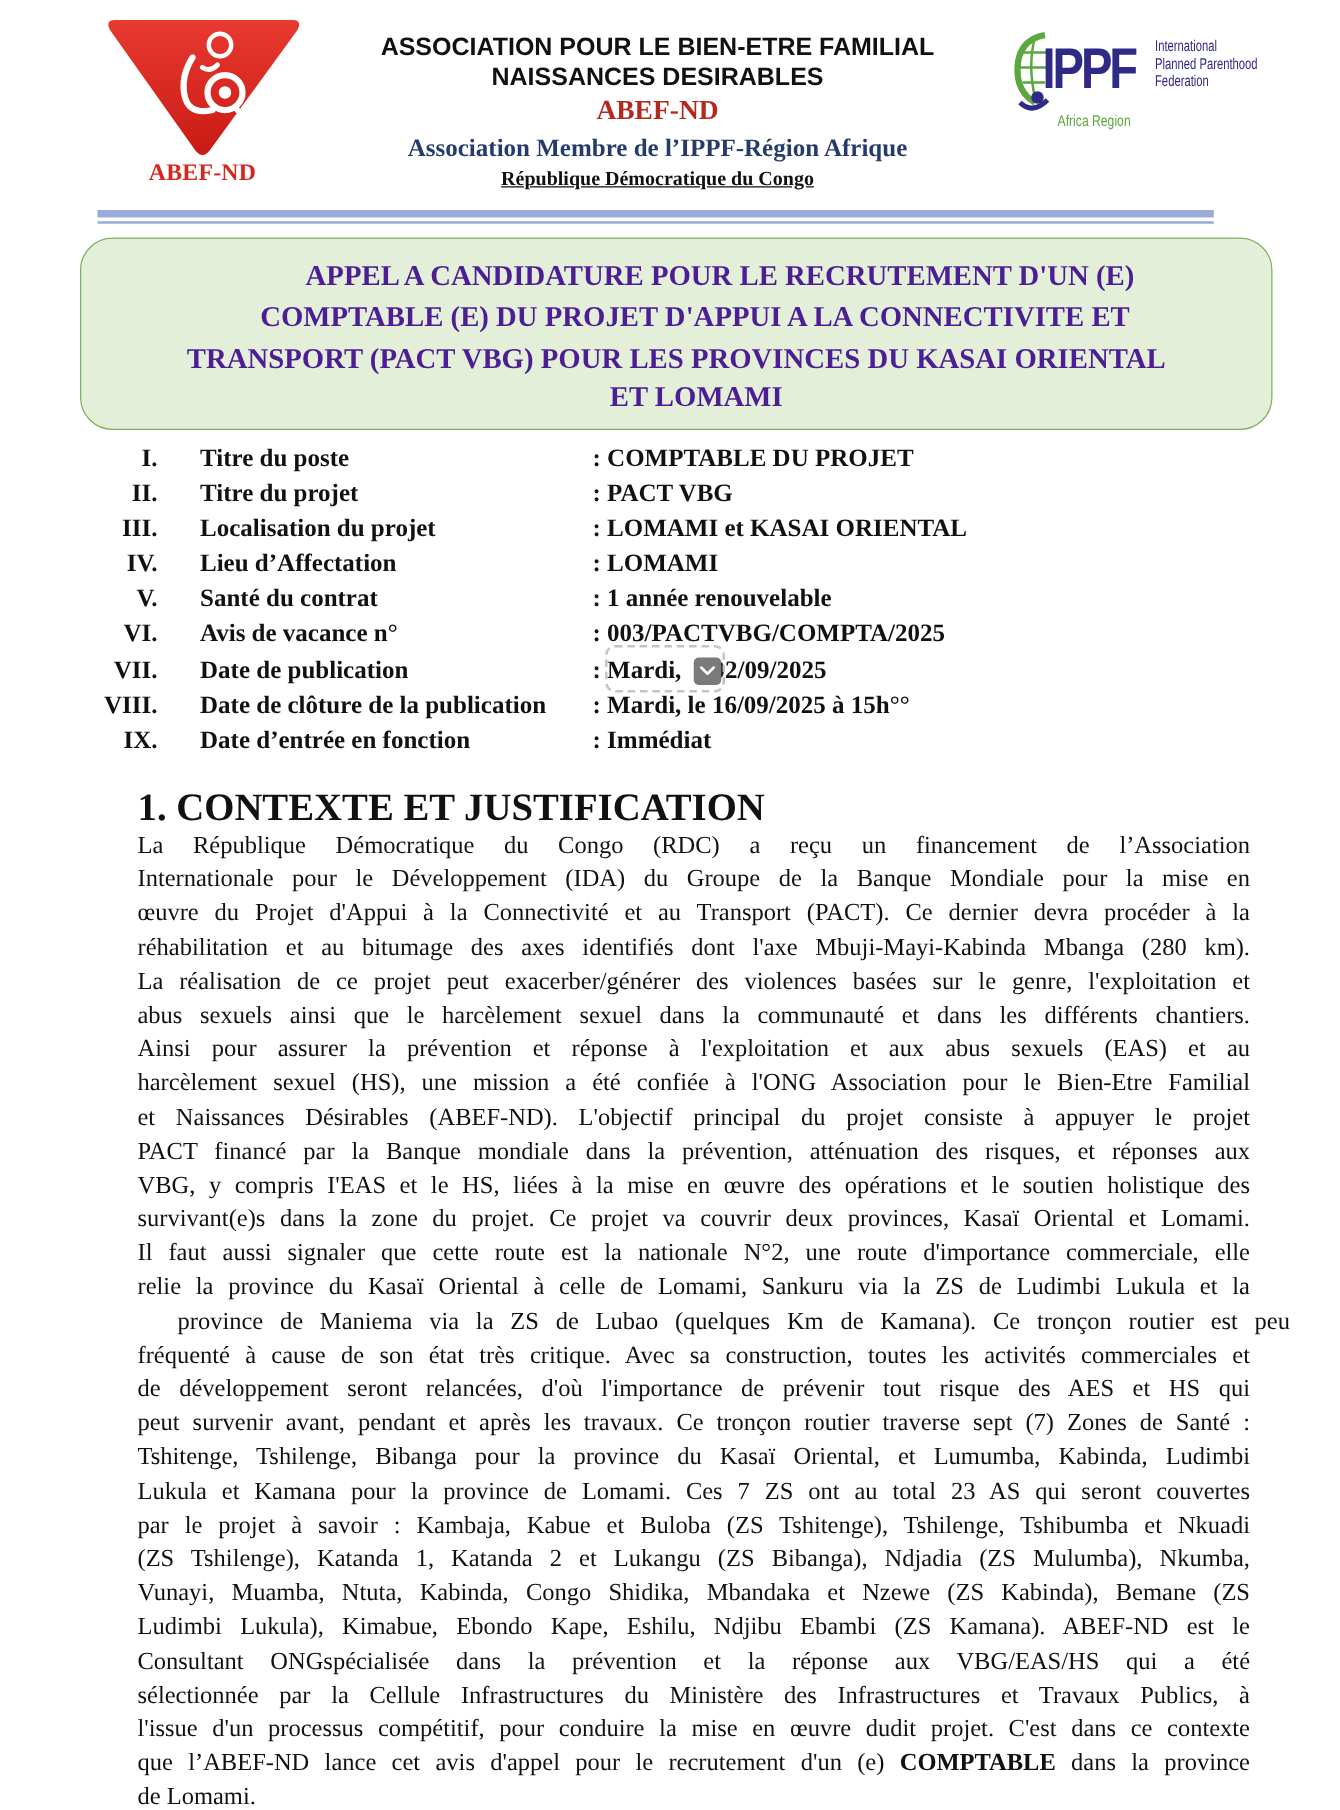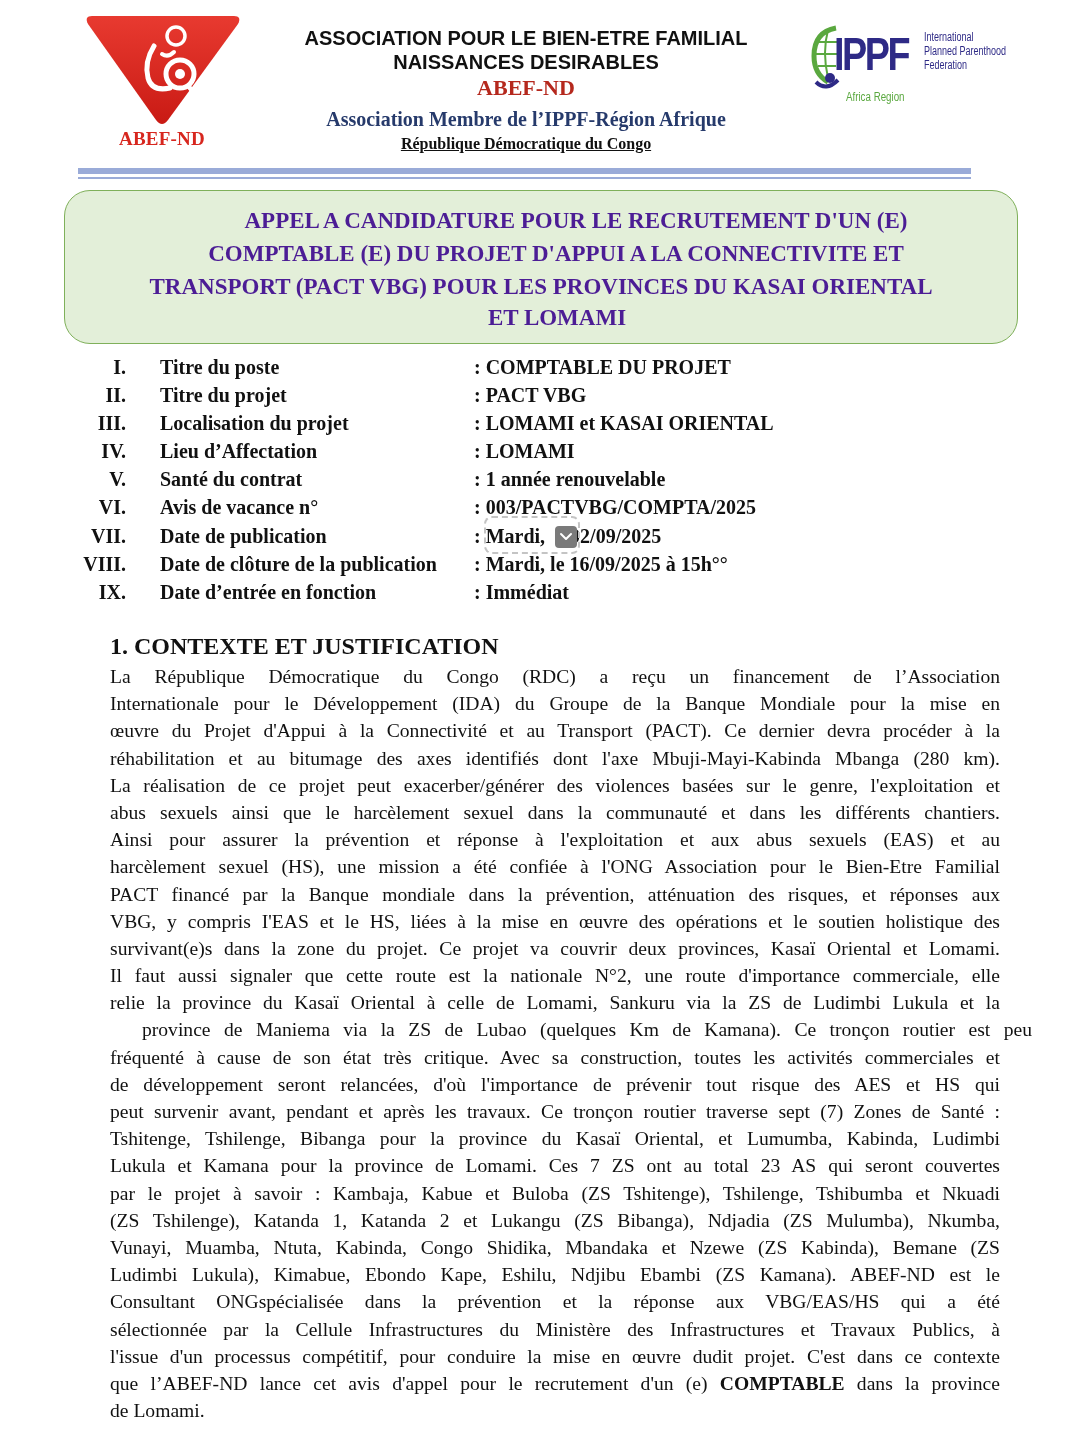--- a/index.html
+++ b/index.html
@@ -44,21 +44,21 @@
   .info-row .lbl { position: absolute; left: 160px; white-space: nowrap; }
   .info-row .val { position: absolute; left: 474px; white-space: nowrap; }
 
   .date-pill { position: absolute; left: 484px; top: 516px; width: 96px; height: 38px;
     border: 2px dashed #c4c4c4; border-radius: 8px; }
   .dd-btn { position: absolute; left: 555px; top: 526px; width: 22px; height: 22px; background: #7a7a7a; border-radius: 4px; }
   .dd-btn svg { position: absolute; left: 4px; top: 5px; }
 
   
   .section-title { position: absolute; left: 110px; top: 630px; font-family: "Liberation Serif", serif; font-weight: bold;
-    font-size: 24px; line-height: 32px; color: #111; white-space: nowrap; }
+    font-size: 31px; line-height: 32px; color: #111; white-space: nowrap; }
   .para { position: absolute; left: 110px; top: 663px; width: 890px; font-family: "Liberation Serif", serif;
     font-size: 19.6px; line-height: 27.2px; color: #111; }
   .para .ln { display: block; height: 27.2px; white-space: nowrap; text-align: justify; text-align-last: justify; }
   .para .ln.last { text-align-last: left; }
   .para b { font-weight: bold; }
 </style>
 </head>
 <body>
 
 <div class="logo-left">
@@ -174,20 +174,21 @@
 
 <div class="para">
   <span class="ln"><span style="display: inline-block; white-space: nowrap; word-spacing: 18.8295px;">La République Démocratique du Congo (RDC) a reçu un financement de l’Association</span></span>
   <span class="ln"><span style="display: inline-block; white-space: nowrap; word-spacing: 9.93862px;">Internationale pour le Développement (IDA) du Groupe de la Banque Mondiale pour la mise en</span></span>
   <span class="ln"><span style="display: inline-block; white-space: nowrap; word-spacing: 7.80371px;">œuvre du Projet d'Appui à la Connectivité et au Transport (PACT). Ce dernier devra procéder à la</span></span>
   <span class="ln"><span style="display: inline-block; white-space: nowrap; word-spacing: 9.25651px;">réhabilitation et au bitumage des axes identifiés dont l'axe Mbuji-Mayi-Kabinda Mbanga (280 km).</span></span>
   <span class="ln"><span style="display: inline-block; white-space: nowrap; word-spacing: 7.79018px;">La réalisation de ce projet peut exacerber/générer des violences basées sur le genre, l'exploitation et</span></span>
   <span class="ln"><span style="display: inline-block; white-space: nowrap; word-spacing: 9.22656px;">abus sexuels ainsi que le harcèlement sexuel dans la communauté et dans les différents chantiers.</span></span>
   <span class="ln"><span style="display: inline-block; white-space: nowrap; word-spacing: 11.9771px;">Ainsi pour assurer la prévention et réponse à l'exploitation et aux abus sexuels (EAS) et au</span></span>
   <span class="ln"><span style="display: inline-block; white-space: nowrap; word-spacing: 7.93638px;">harcèlement sexuel (HS), une mission a été confiée à l'ONG Association pour le Bien-Etre Familial</span></span>
+  <span class="ln"><span style="display: inline-block; white-space: nowrap; word-spacing: 11.6172px;">et Naissances Désirables (ABEF-ND). L'objectif principal du projet consiste à appuyer le projet</span></span>
   <span class="ln"><span style="display: inline-block; white-space: nowrap; word-spacing: 8.61384px;">PACT financé par la Banque mondiale dans la prévention, atténuation des risques, et réponses aux</span></span>
   <span class="ln"><span style="display: inline-block; white-space: nowrap; word-spacing: 5.95806px;">VBG, y compris I'EAS et le HS, liées à la mise en œuvre des opérations et le soutien holistique des</span></span>
   <span class="ln"><span style="display: inline-block; white-space: nowrap; word-spacing: 6.73646px;">survivant(e)s dans la zone du projet. Ce projet va couvrir deux provinces, Kasaï Oriental et Lomami.</span></span>
   <span class="ln"><span style="display: inline-block; white-space: nowrap; word-spacing: 7.90521px;">Il faut aussi signaler que cette route est la nationale N°2, une route d'importance commerciale, elle</span></span>
   <span class="ln"><span style="display: inline-block; white-space: nowrap; word-spacing: 6.91406px;">relie la province du Kasaï Oriental à celle de Lomami, Sankuru via la ZS de Ludimbi Lukula et la</span></span>
   <span class="ln"><span style="display: inline-block; white-space: nowrap; word-spacing: 8.52637px; margin-left: 32px;">province de Maniema via la ZS de Lubao (quelques Km de Kamana). Ce tronçon routier est peu</span></span>
   <span class="ln"><span style="display: inline-block; white-space: nowrap; word-spacing: 7.30833px;">fréquenté à cause de son état très critique. Avec sa construction, toutes les activités commerciales et</span></span>
   <span class="ln"><span style="display: inline-block; white-space: nowrap; word-spacing: 9.9375px;">de développement seront relancées, d'où l'importance de prévenir tout risque des AES et HS qui</span></span>
   <span class="ln"><span style="display: inline-block; white-space: nowrap; word-spacing: 5.46599px;">peut survenir avant, pendant et après les travaux. Ce tronçon routier traverse sept (7) Zones de Santé :</span></span>
   <span class="ln"><span style="display: inline-block; white-space: nowrap; word-spacing: 9.53646px;">Tshitenge, Tshilenge, Bibanga pour la province du Kasaï Oriental, et Lumumba, Kabinda, Ludimbi</span></span>

